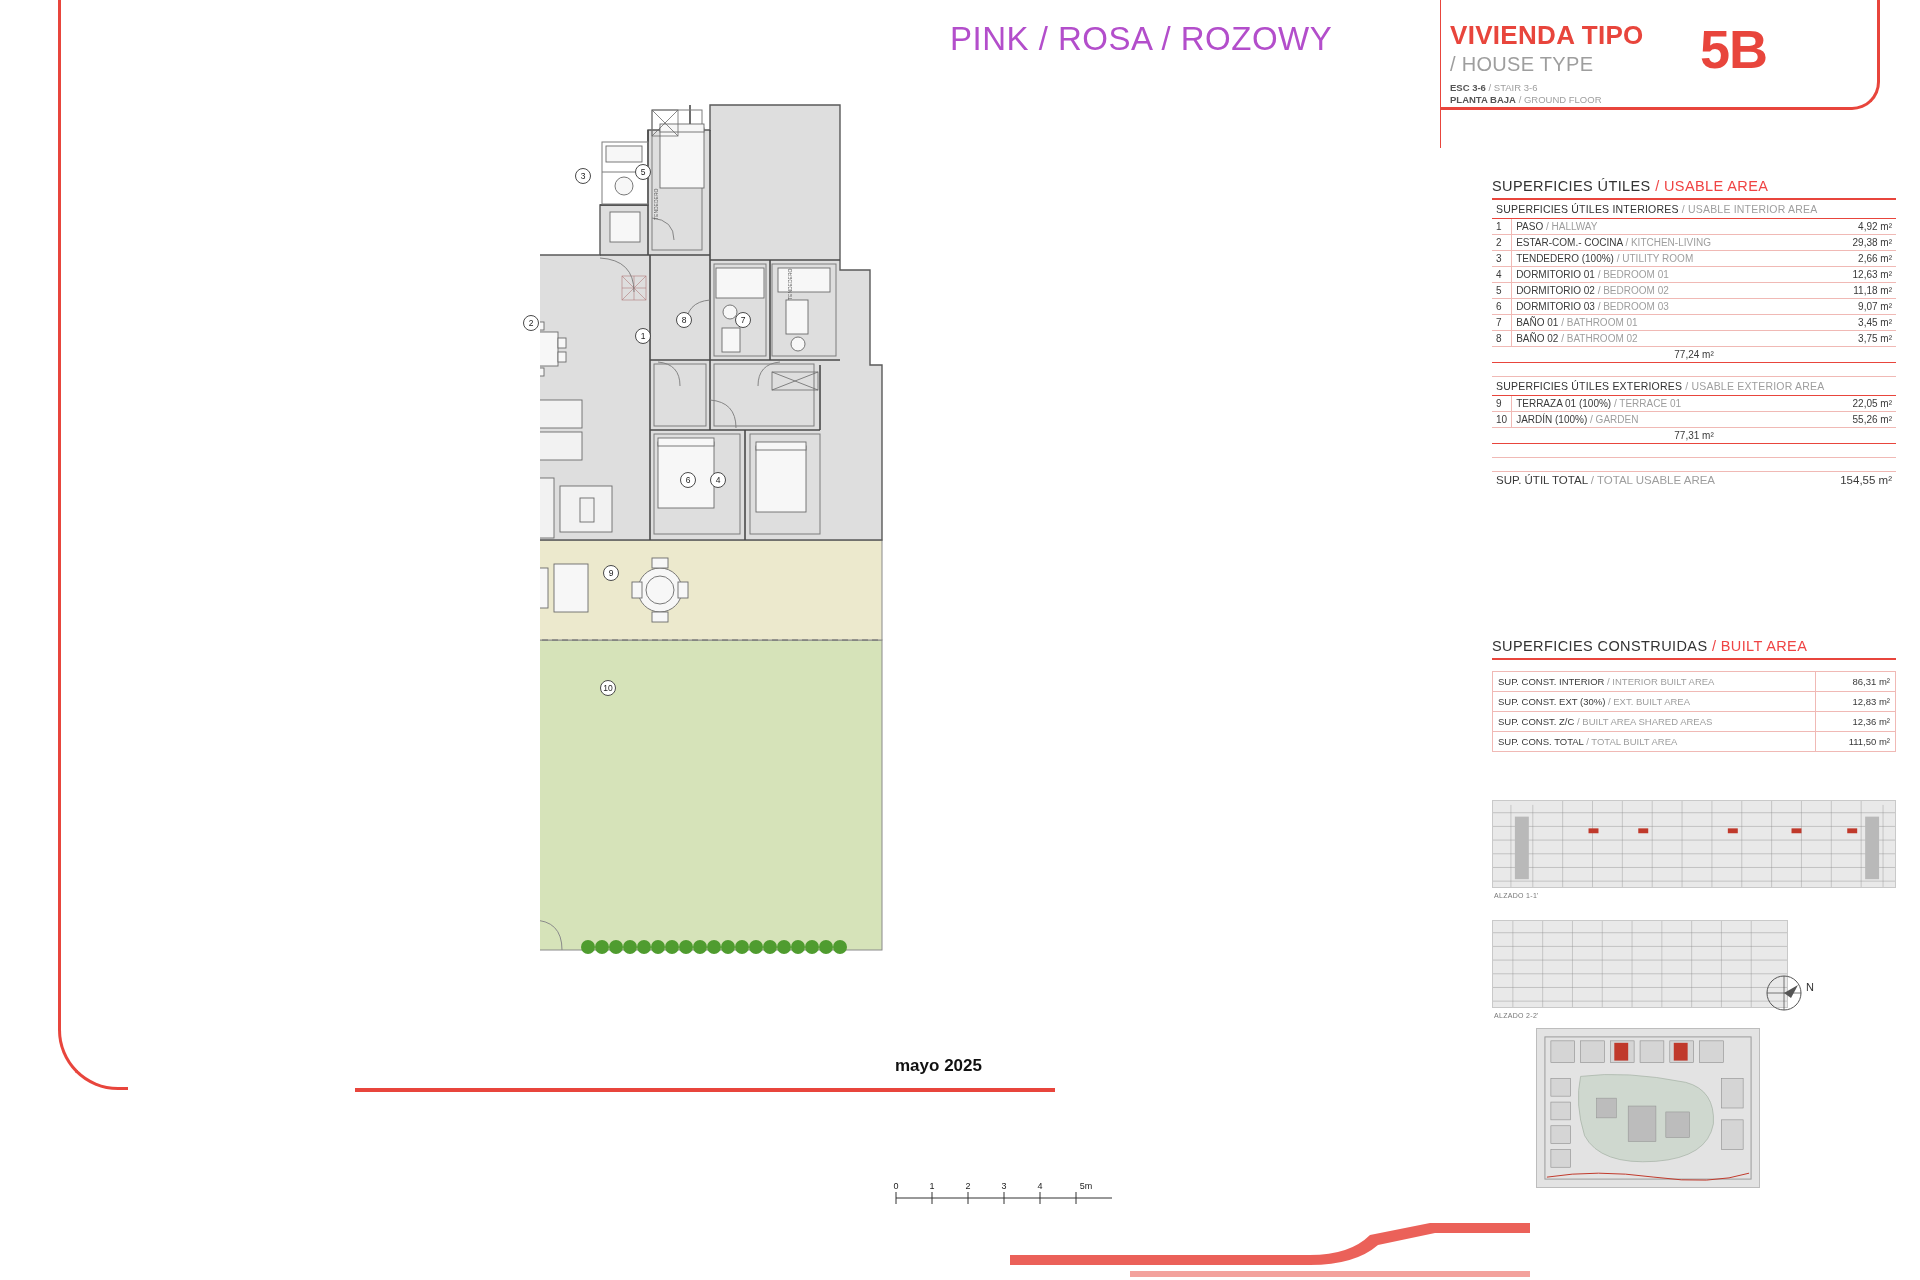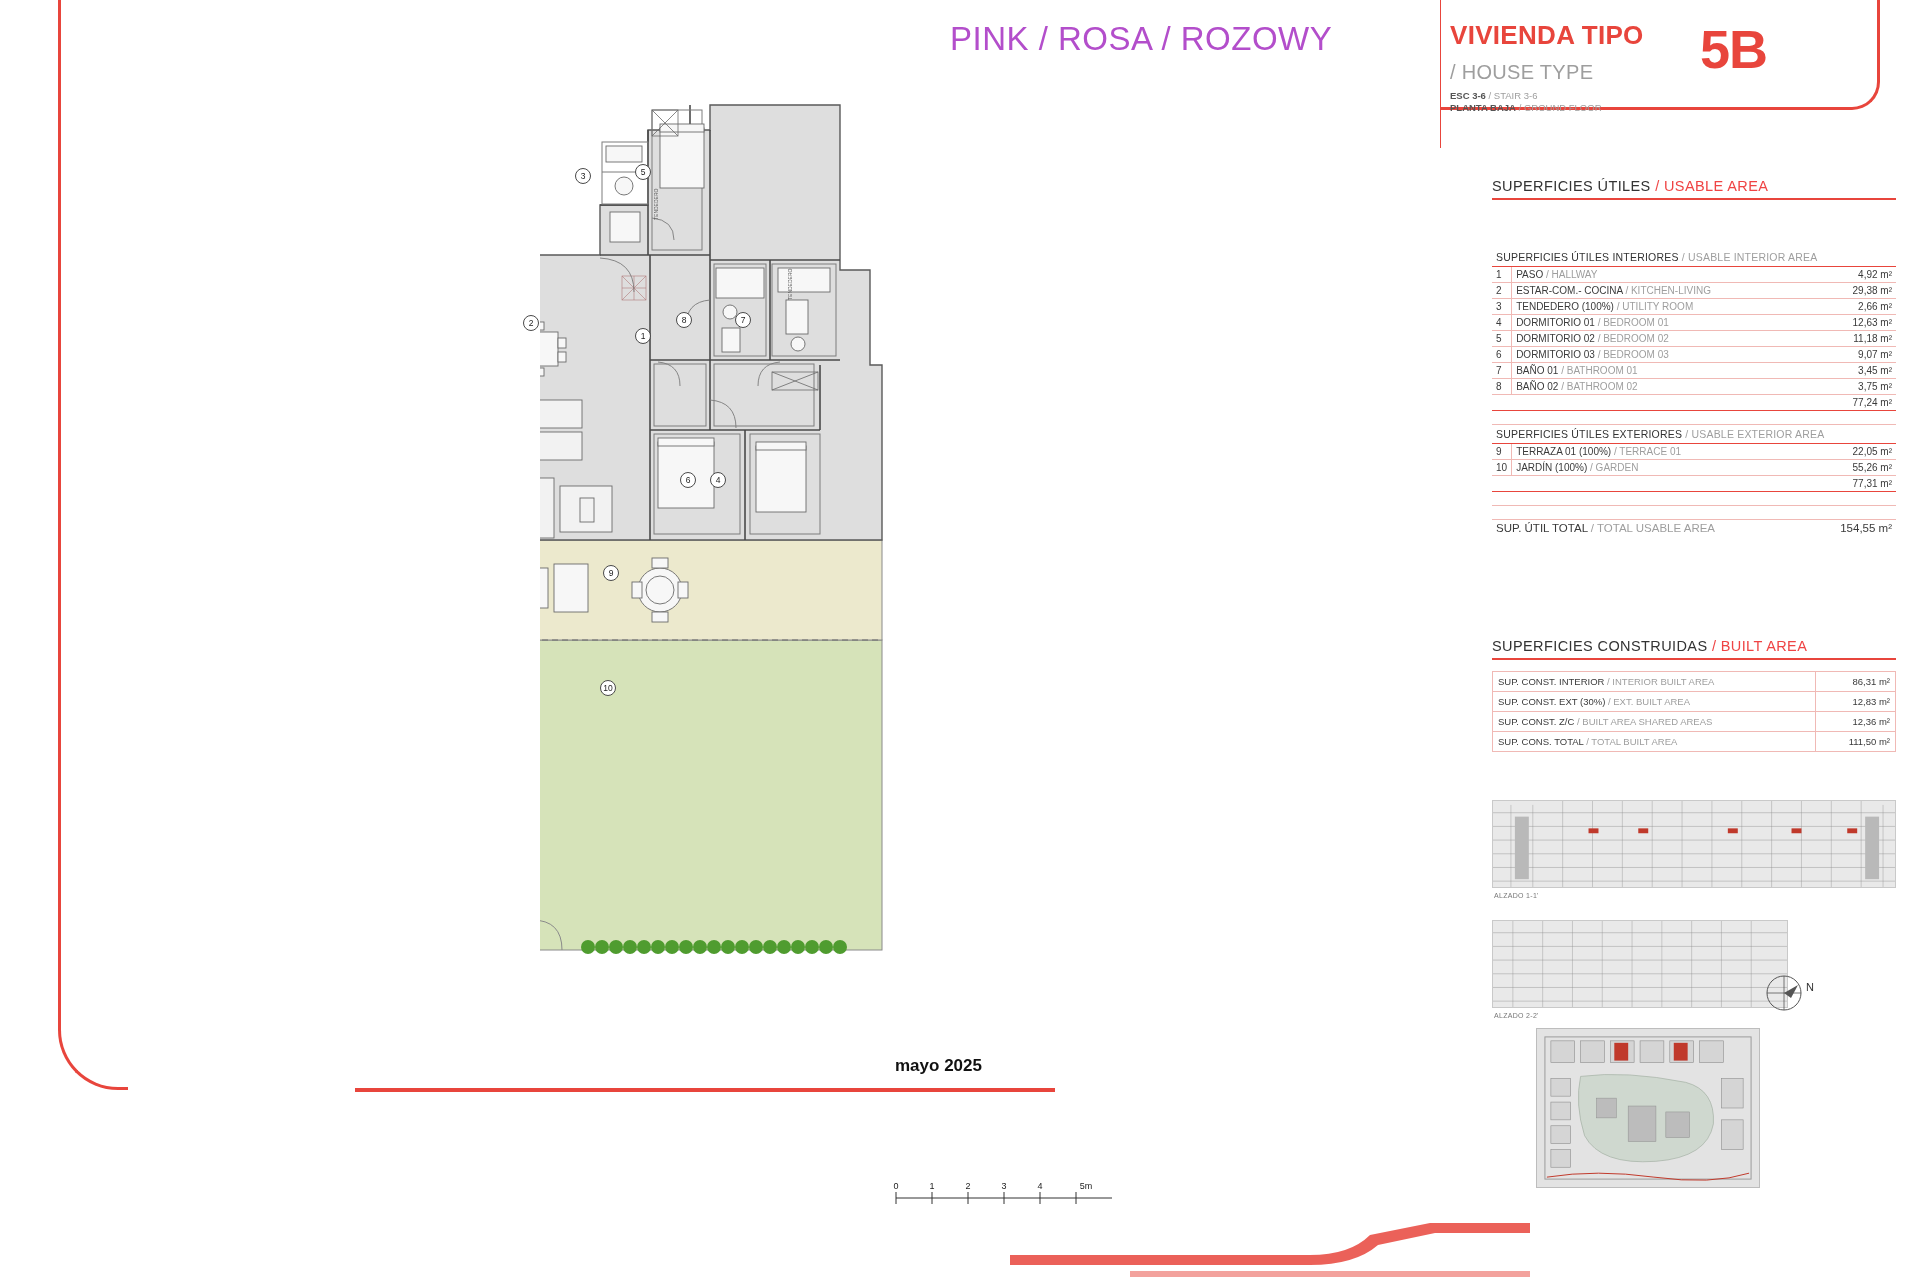--- a/index.html
+++ b/index.html
@@ -29,45 +29,45 @@
     background:#e8453c;
   }
   .swoosh { position:absolute; left:1010px; top:1215px; width:520px; height:62px; }
   
   .title-main {
     position:absolute; left:950px; top:18px; width:480px;
     font-size:33px; line-height:41px; color:#b34ecb; letter-spacing:.5px;
   }
   .house-type-block { position:absolute; left:1450px; top:20px; width:300px; }
   .ht-l1 { font-size:26px; font-weight:bold; color:#e8453c; letter-spacing:.3px;}
-  .ht-l2 { font-size:20px; color:#9e9e9e; letter-spacing:.3px; margin-top:10px;}
+  .ht-l2 { font-size:20px; color:#9e9e9e; letter-spacing:.3px; margin-top:2px;}
   .ht-sub { margin-top:6px; font-size:9.5px; line-height:12px; color:#555; }
   .ht-sub .grey { color:#9e9e9e; }
   .ht-code {
     position:absolute; left:1700px; top:18px;
     font-size:54px; font-weight:bold; color:#e8453c; letter-spacing:-1px;
   }
   
   .panel { position:absolute; left:1492px; width:404px; }
   .panel-title { font-size:14.5px; color:#333; letter-spacing:.4px; }
   .panel-title .grey { color:#ef4444; }
   .rule { height:1.5px; background:#e8453c; margin-top:4px; }
-  table.area { width:100%; border-collapse:collapse; font-size:10px;margin-top:48px; }
+  table.area { width:100%; border-collapse:collapse; font-size:10px; }
   table.area td { padding:2px 4px; color:#3a3a3a; }
   table.area tr { border-bottom:1px solid #f0b9b5; }
   table.area .sect td {
     font-size:10.5px; letter-spacing:.2px; color:#333; border-bottom:1.2px solid #e8453c;
     padding:3px 4px;
   }
   table.area .sect .grey { color:#9e9e9e; }
   td.num { width:18px; text-align:left; color:#3a3a3a; border-right:1px solid #f0b9b5;}
   td.lbl { text-align:left; }
   td.lbl .grey { color:#9e9e9e; }
   td.val { width:72px; text-align:right; white-space:nowrap; }
-  tr.total td { border-bottom:1.4px solid #e8453c; text-align:right; }
+  tr.total td { border-bottom:1.4px solid #e8453c; text-align:center; }
   tr.blank td { height:14px; border-bottom:none; }
   .bigtotal { font-size:11.5px; }
   .bigtotal .grey { color:#9e9e9e; }
   
   table.built { width:100%; border-collapse:collapse; font-size:9.5px; }
   table.built td { padding:4px 5px; border:1px solid #f0b9b5; color:#3a3a3a; }
   table.built td.val { text-align:right; width:80px; }
   table.built td .grey { color:#9e9e9e; }
   
   .elev { position:absolute; background:#e9e9e9; border:1px solid #c9c9c9; }

